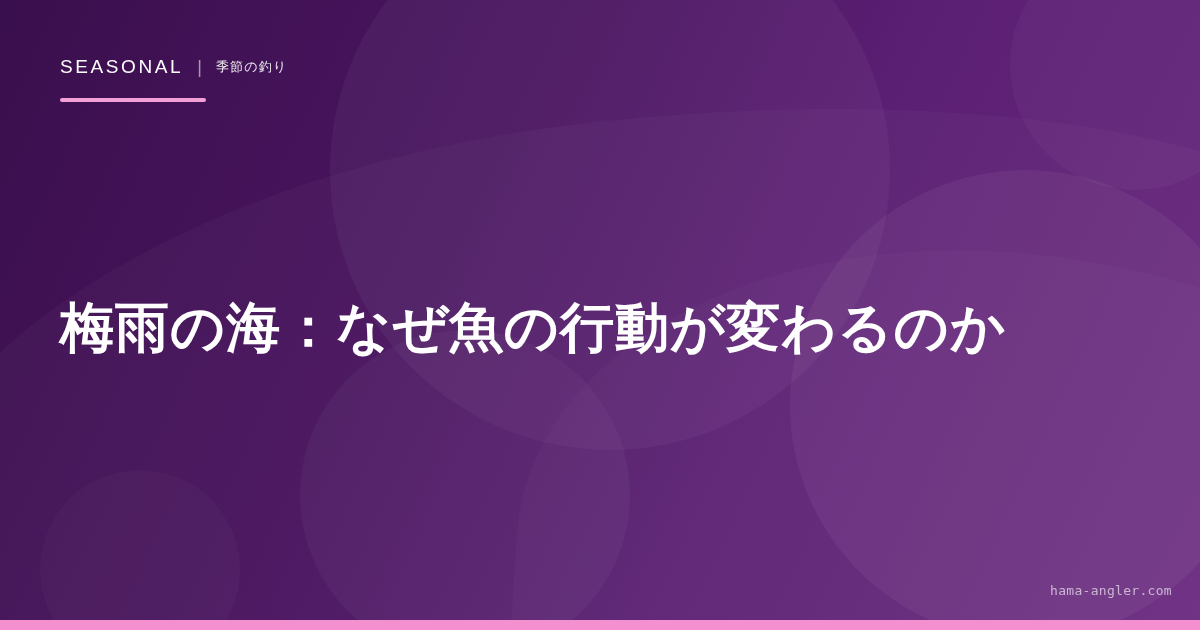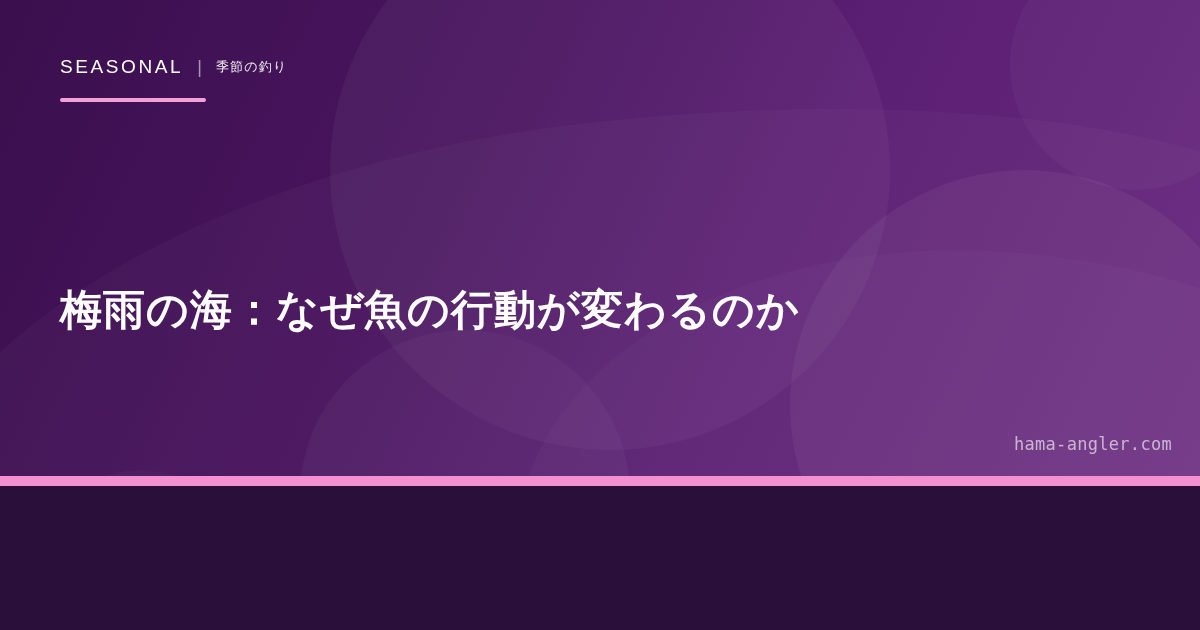--- a/index.html
+++ b/index.html
@@ -10,21 +10,21 @@
   body {
     width: 1200px;
     height: 630px;
     overflow: hidden;
     font-family: "Liberation Sans", "DejaVu Sans", sans-serif;
   }
 
   .card {
     position: relative;
     width: 1200px;
-    height: 486px;
+    height: 630px;
     overflow: hidden;
     background: linear-gradient(115deg, #3a0f4d 0%, #4a1560 38%, #5a1e72 62%, #6a2a80 100%);
   }
 
   
   .blob {
     position: absolute;
     border-radius: 50%;
     pointer-events: none;
   }
@@ -107,34 +107,34 @@
     background: #f4a0d8;
     border-radius: 2px;
   }
 
   
   .headline {
     position: absolute;
     left: 60px;
     top: 252px;
     width: 1050px;
-    font-size: 42px;
+    font-size: 54px;
     line-height: 1.45;
     font-weight: 700;
     color: #ffffff;
     letter-spacing: 1px;
   }
 
   
   .domain {
     position: absolute;
     right: 28px;
     bottom: 32px;
     font-family: "DejaVu Sans Mono", "Liberation Mono", monospace;
-    font-size: 17px;
+    font-size: 13px;
     color: rgba(255,255,255,0.62);
     letter-spacing: 0.3px;
   }
 
   
   .accent-bar {
     position: absolute;
     left: 0;
     bottom: 0;
     width: 1200px;

